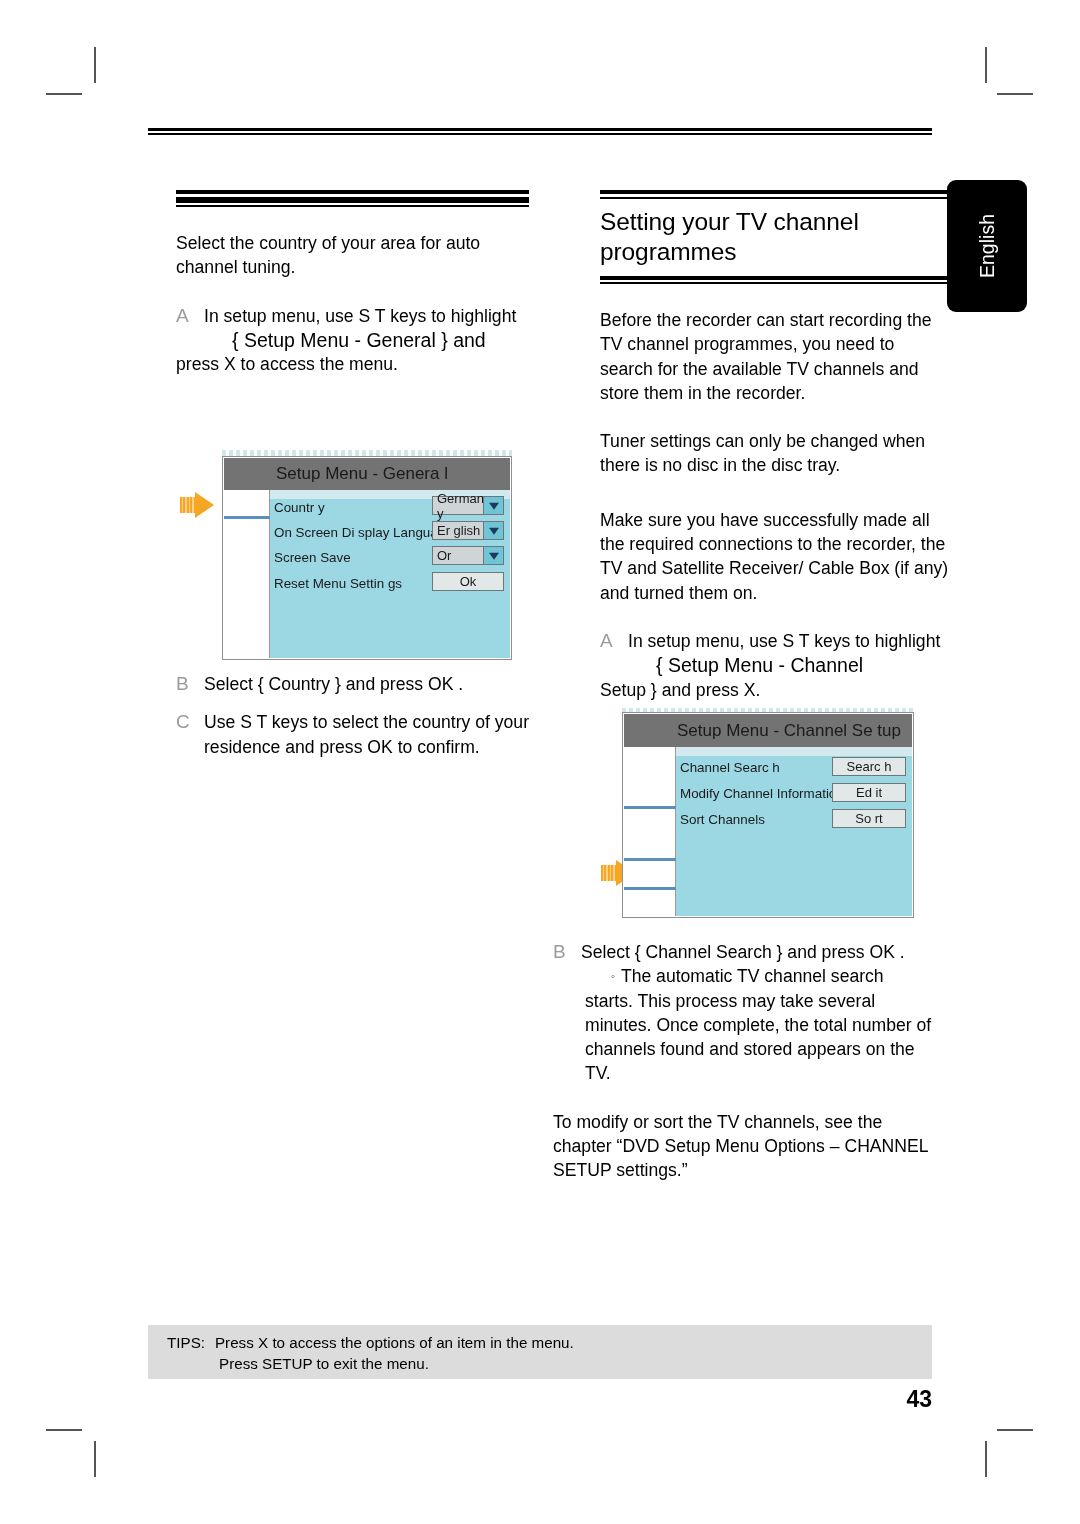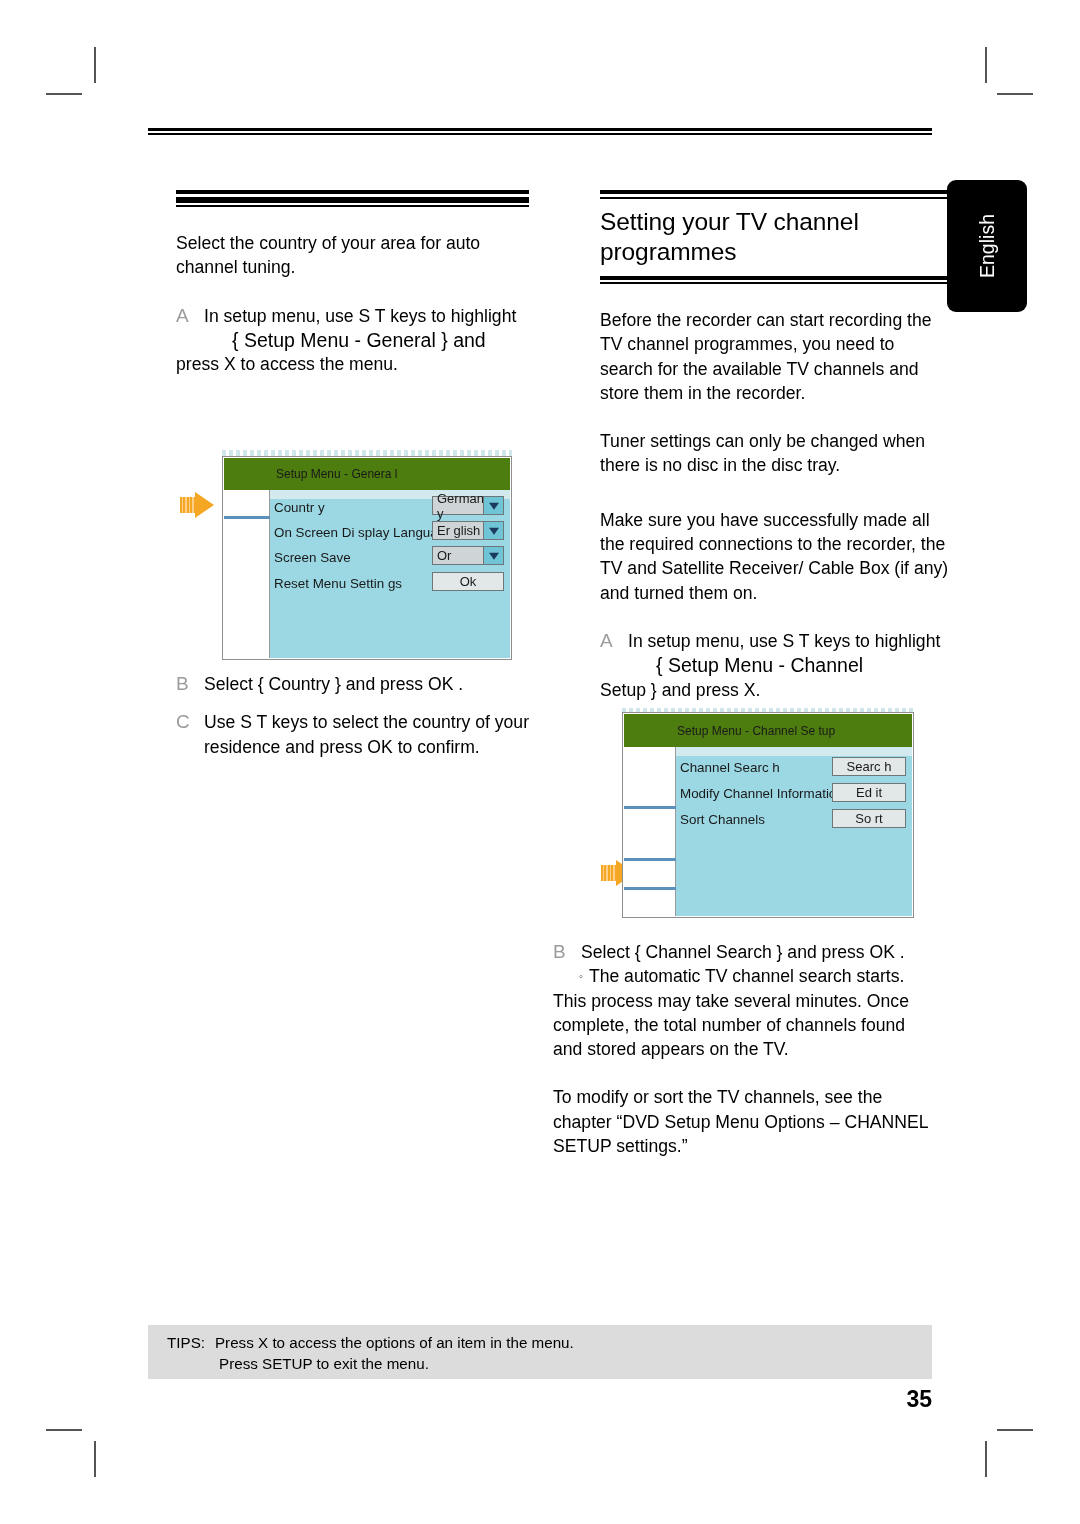--- a/index.html
+++ b/index.html
@@ -191,23 +191,23 @@
   .osd-dotted {
     position: absolute;
     height: 6px;
     background: repeating-linear-gradient(
       to right,
       #cfe6ea 0px, #cfe6ea 4px,
       #ffffff 4px, #ffffff 7px);
   }
   .osd-titlebar {
     position: absolute;
-    background: #4d7c0f;
+    background: #737373;
     color: #1a1a1a;
-    font-size: 12px;
+    font-size: 17px;
     display: flex;
     align-items: center;
     box-sizing: border-box;
   }
   .osd-pale {
     position: absolute;
     background: #d2eaee;
   }
   .osd-panel {
     position: absolute;
@@ -471,29 +471,29 @@
   <div class="osd-btn" style="left:832px; top:809px; width:74px;">
     <span>So rt</span>
   </div>
 </div>
 
 <div style="position:absolute; left:553px; top:940px; width:380px;">
   <div class="step">
     <span class="marker">B</span>
     <span>Select { Channel Search  } and press OK .</span>
   </div>
-  <div class="bullet-para" style="padding-left:0; text-indent:26px;">
+  <div class="bullet-para" style="padding-left:0; text-indent:26px;margin-left:32px;">
     <span class="tiny-bullet">◦</span><span>The automatic TV channel search starts. This process may take several minutes. Once complete, the total number of channels found and stored appears on the TV.</span>
   </div>
   <div class="gap-md"></div>
   <p class="body">To modify or sort the TV channels, see the chapter “DVD Setup Menu Options – CHANNEL SETUP settings.”</p>
 </div>
 
 <div class="tips">
   <div>
     <span class="label">TIPS:</span><span>Press  X to access the options of an item in the menu.</span>
   </div>
   <div class="line2">
     <span>Press SETUP  to exit the menu.</span>
   </div>
 </div>
 
-<div class="page-num">35</div>
+<div class="page-num">43</div>
 
 </body></html>

